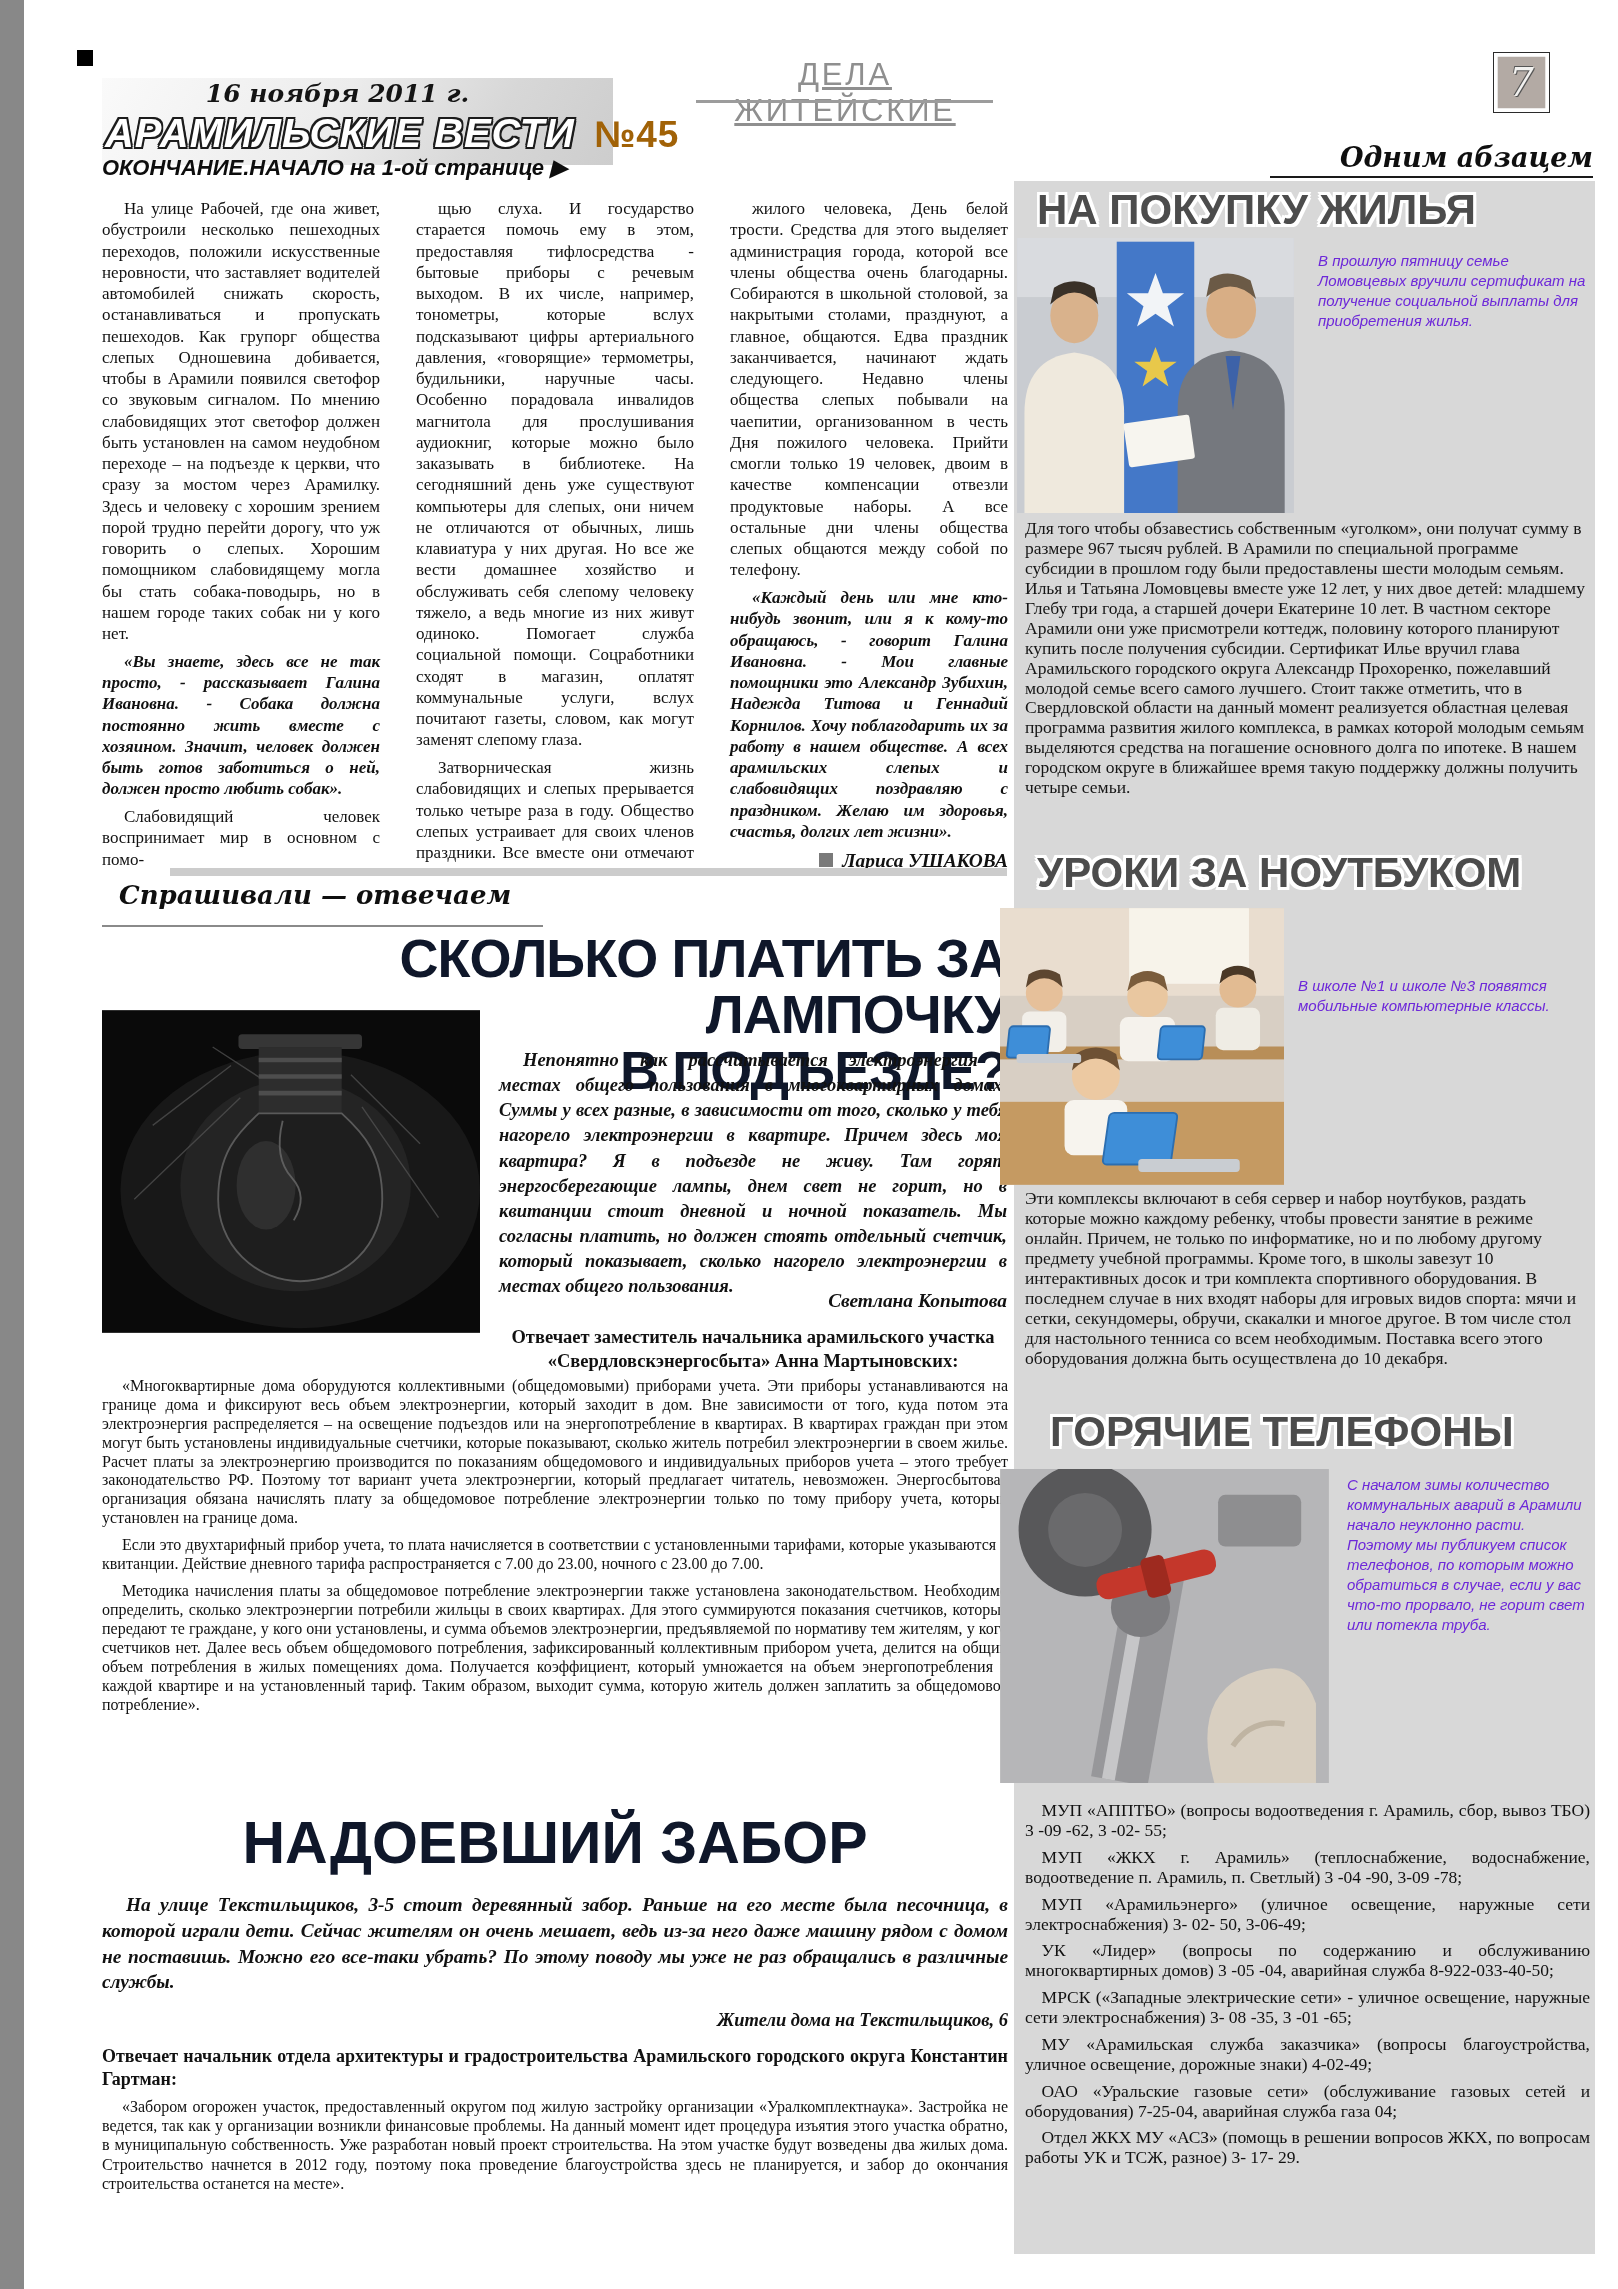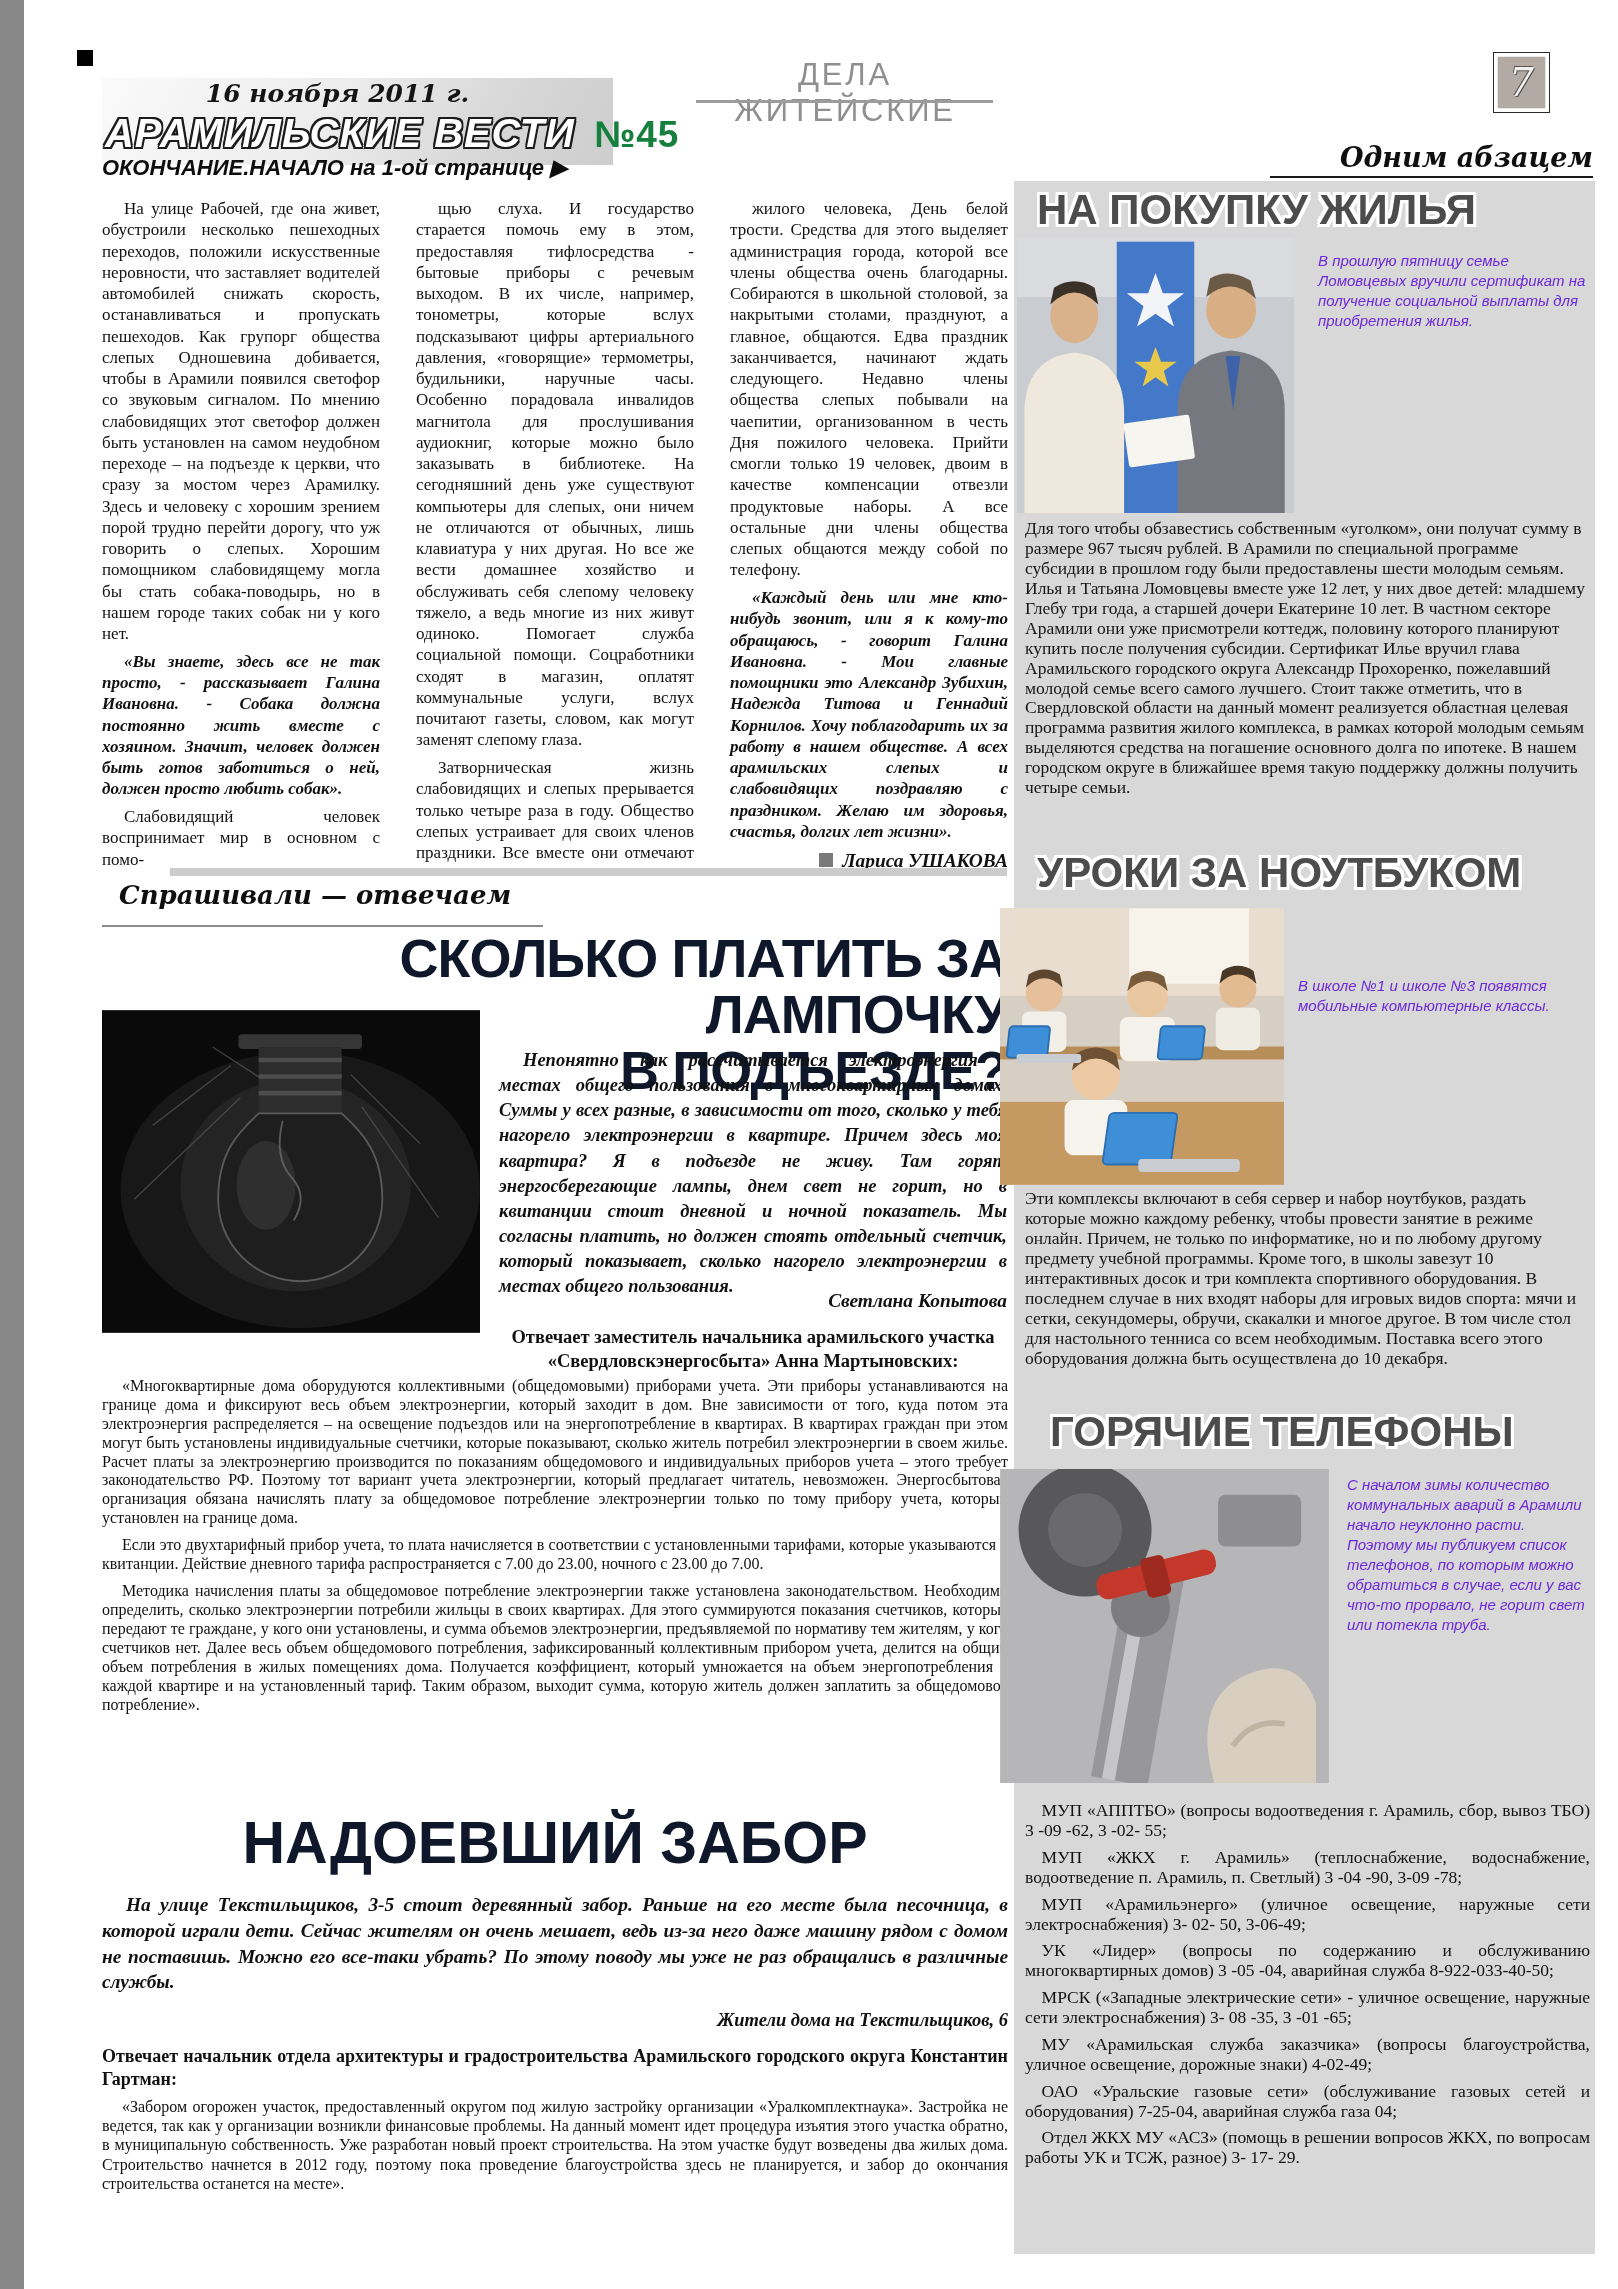--- a/index.html
+++ b/index.html
@@ -9,23 +9,23 @@
   
   #regmark{left:53px;top:50px;width:15.7px;height:15.7px;background:#000;}
   #mast-strip{left:78px;top:78px;width:511px;height:87px;
     background:linear-gradient(120deg,#fafafa 0%,#ececec 45%,#d7d7d7 75%,#cdcdcd 100%);}
   #date{left:129px;top:79px;width:369px;text-align:center;
     font-family:"DejaVu Serif",serif;font-style:italic;font-weight:bold;font-size:25px;color:#141414;}
   #masthead{left:81px;top:111px;width:572px;white-space:nowrap;
     font-family:"Liberation Sans",sans-serif;font-weight:bold;font-style:italic;font-size:40px;letter-spacing:0.9px;}
   #masthead .outl{color:#fff;text-shadow:1.8px 1.8px 0 #1c1c1c,-1.8px -1.8px 0 #1c1c1c,1.8px -1.8px 0 #1c1c1c,
     -1.8px 1.8px 0 #1c1c1c,0 1.8px 0 #1c1c1c,1.8px 0 0 #1c1c1c,0 -1.8px 0 #1c1c1c,-1.8px 0 0 #1c1c1c;}
-  #masthead .iss{color:#15803d;font-style:normal;font-size:37px;margin-left:7.4px;}
+  #masthead .iss{color:#a16207;font-style:normal;font-size:37px;margin-left:7.4px;}
   #section-title{left:678px;top:57px;width:286px;text-align:center;
-    font-family:"Liberation Sans",sans-serif;font-size:31px;font-weight:400;letter-spacing:2.8px;color:#8f8f8f;}
+    font-family:"Liberation Sans",sans-serif;font-size:31px;font-weight:400;letter-spacing:2.8px;color:#8f8f8f;text-decoration:underline;}
   #section-underline{left:672px;top:100px;width:297px;height:2.8px;background:#9c9c9c;}
   #pagebox{left:1469px;top:52px;width:55px;height:59px;background:#b3aaa4;border:1.8px solid #2b2b2b;
     box-shadow:inset 0 0 0 3.7px #ffffff;display:flex;align-items:center;justify-content:center;
     font-family:"DejaVu Serif",serif;font-style:italic;font-size:39px;color:#f2f1ef;
     text-shadow:0.9px 0.9px 0 #555,-0.9px -0.9px 0 #555;}
   #continuation{left:78px;top:155px;width:701px;font-family:"Liberation Sans",sans-serif;
     font-weight:bold;font-style:italic;font-size:22px;color:#0d0d0d;}
   
   #cols{left:78px;top:198px;width:906px;height:677px;display:flex;gap:36px;overflow:hidden;}
   #cols .col{flex:1 1 0;font-size:17px;line-height:1.25;text-align:justify;}

